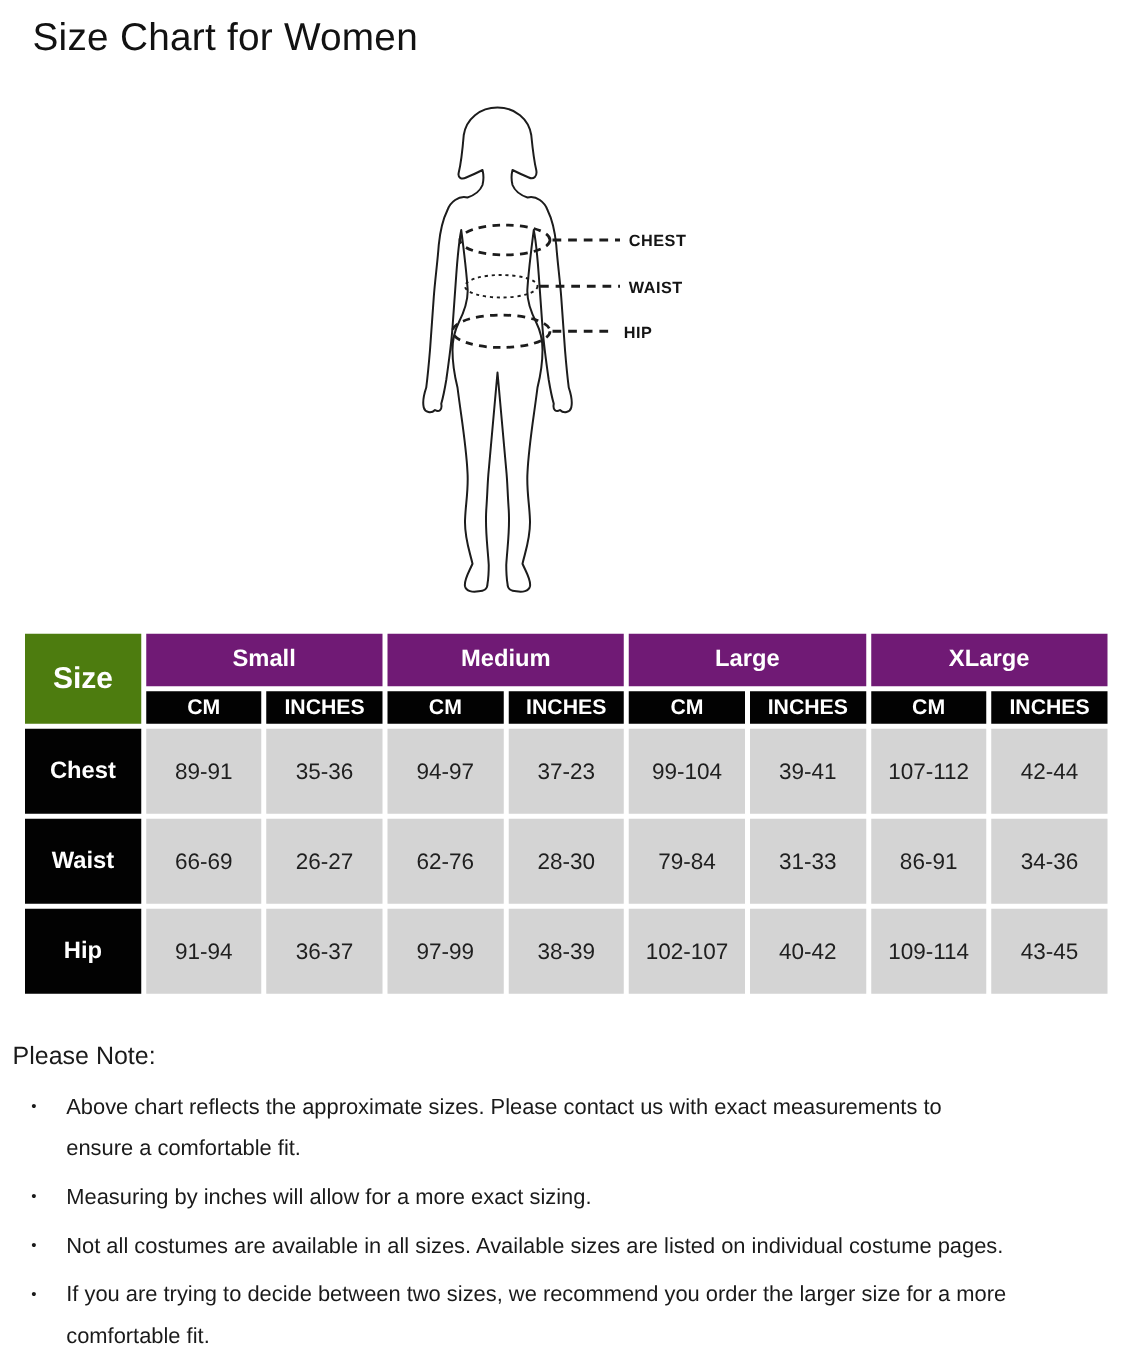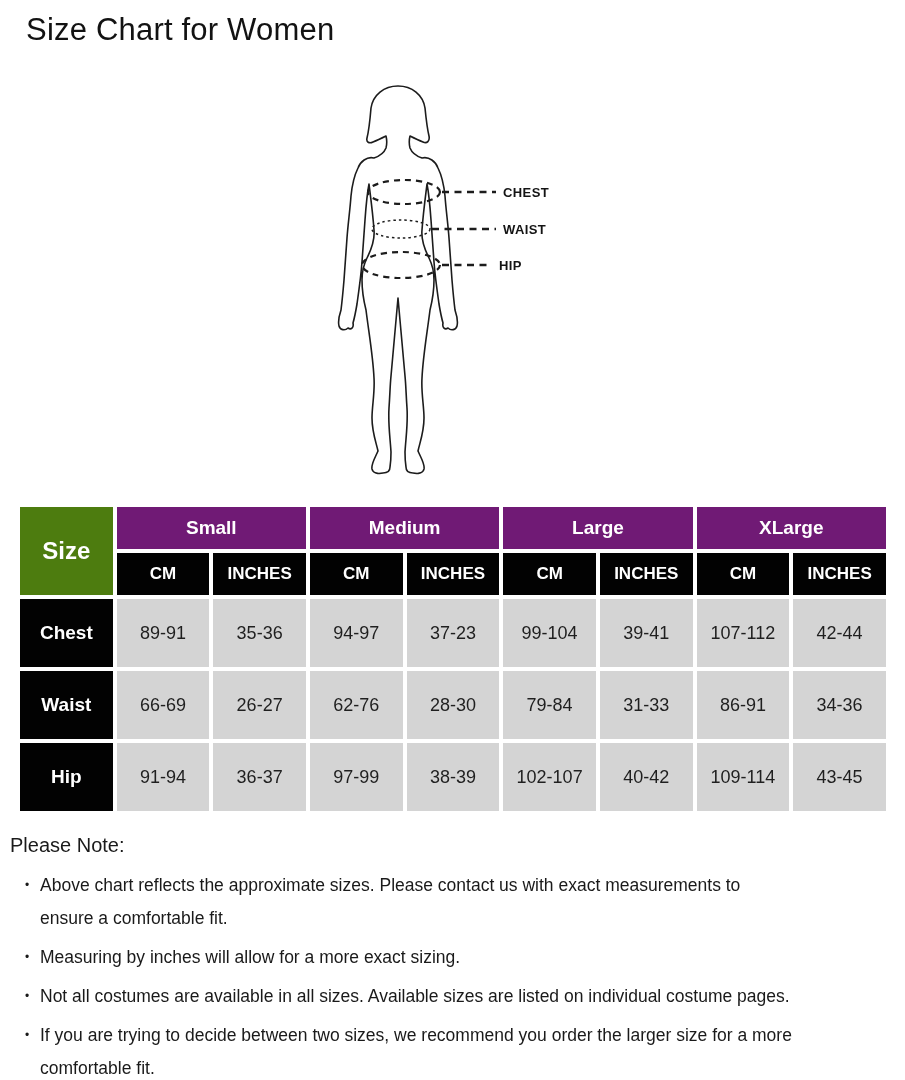--- a/index.html
+++ b/index.html
@@ -30,33 +30,33 @@
   .size-table-wrap { position:absolute; left:16px; top:503px; width:874px; }
   table.size-table {
     width:100%; table-layout:fixed;
     border-collapse:separate; border-spacing:4px;
   }
   table.size-table th, table.size-table td {
     text-align:center; vertical-align:middle; overflow:hidden;
   }
   th.corner    { background:#4d7c0f; color:#fff; font-size:24px; font-weight:bold; }
   th.group     { background:#701a75; color:#fff; font-size:19px; font-weight:bold; height:42px; }
-  th.unit      { background:#020202; color:#fff; font-size:17px; font-weight:bold; height:42px; }
+  th.unit      { background:#020202; color:#fff; font-size:17px; font-weight:bold; height:26px; }
   th.row-label { background:#020202; color:#fff; font-size:19px; font-weight:bold; height:68px; }
   td.value     { background:#d4d4d4; color:#1f1f1f; font-size:18px; height:68px; }
 
   
   .notes { position:absolute; left:10px; top:834px; width:878px; }
   .notes-heading { font-size:20px; color:#1a1a1a; margin-bottom:12px; }
   .note-item { position:relative; padding-left:30px; margin-bottom:6px; font-size:17.5px; color:#1a1a1a; }
   .note-item .bullet {
     position:absolute; left:15px; top:0;
     font-size:12px; line-height:33px; color:#1a1a1a;
   }
-  .note-lines span { display:block; line-height:33px; }
+  .note-lines span { display:block; line-height:33px;margin-left:13px; }
 </style>
 </head>
 <body>
 
 <div class="page">
 
   <h1 class="page-title">Size Chart for Women</h1>
 
   <div class="figure">
     <svg viewBox="0 0 250 400">

